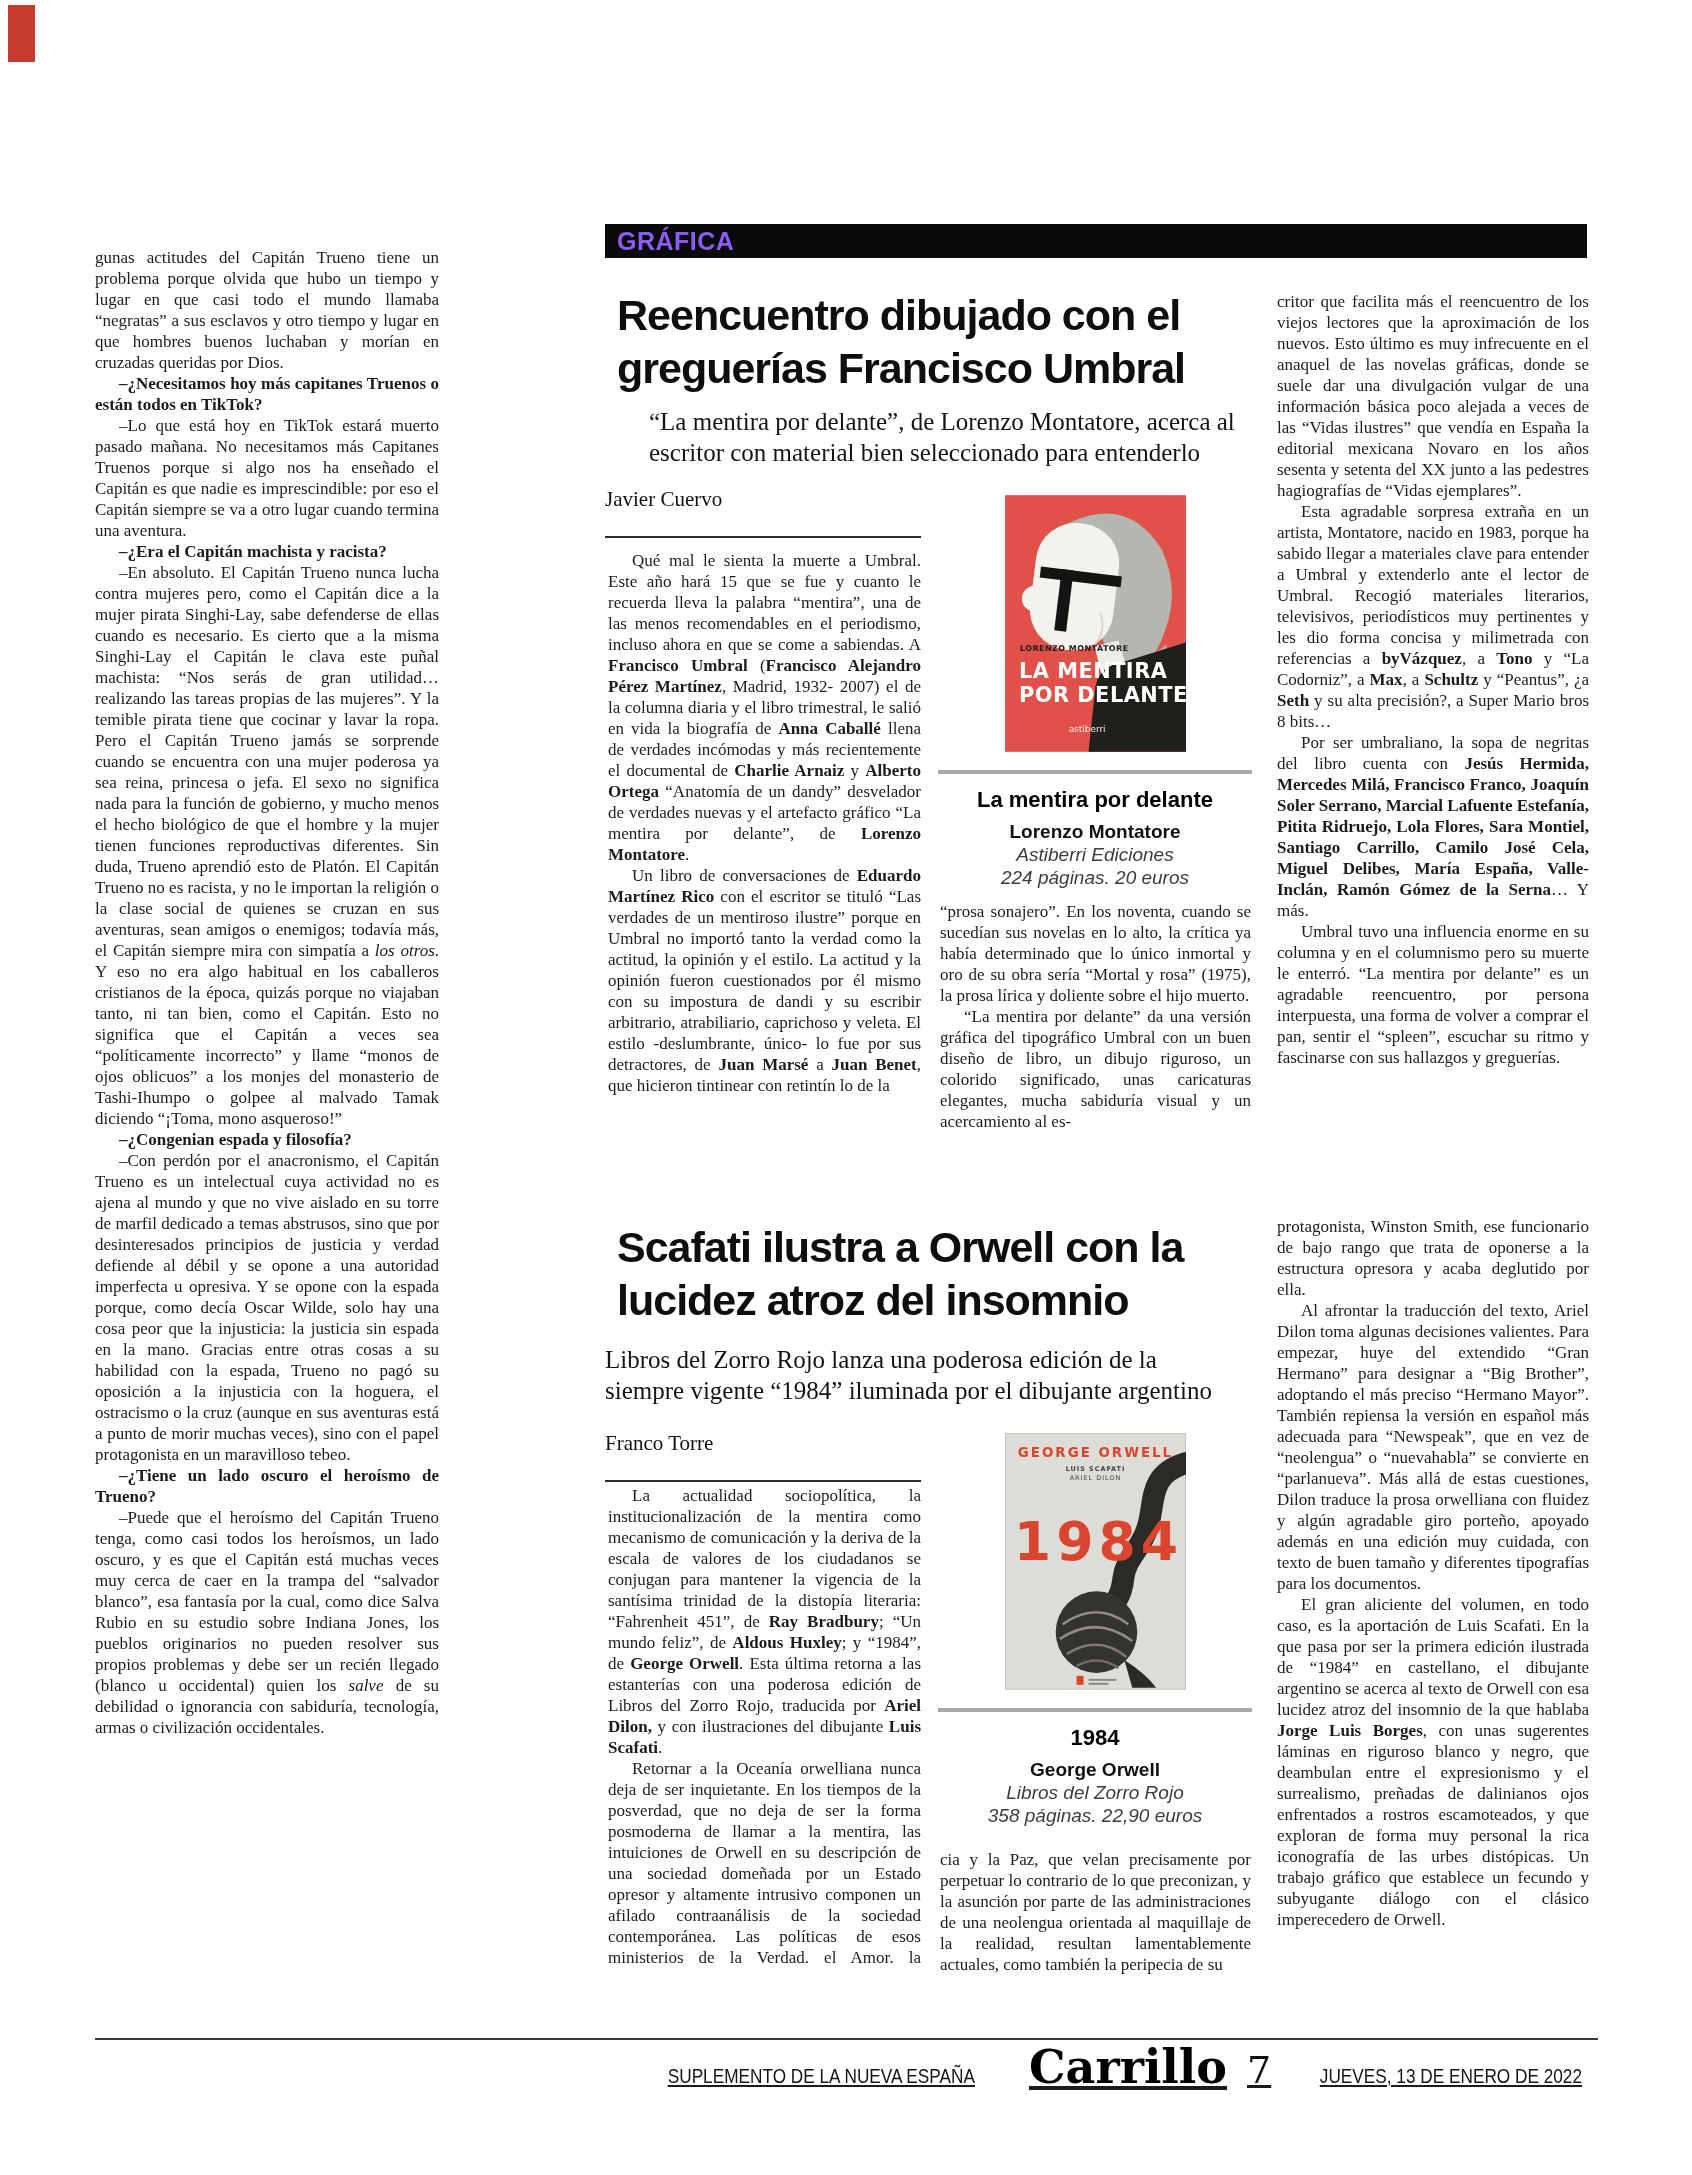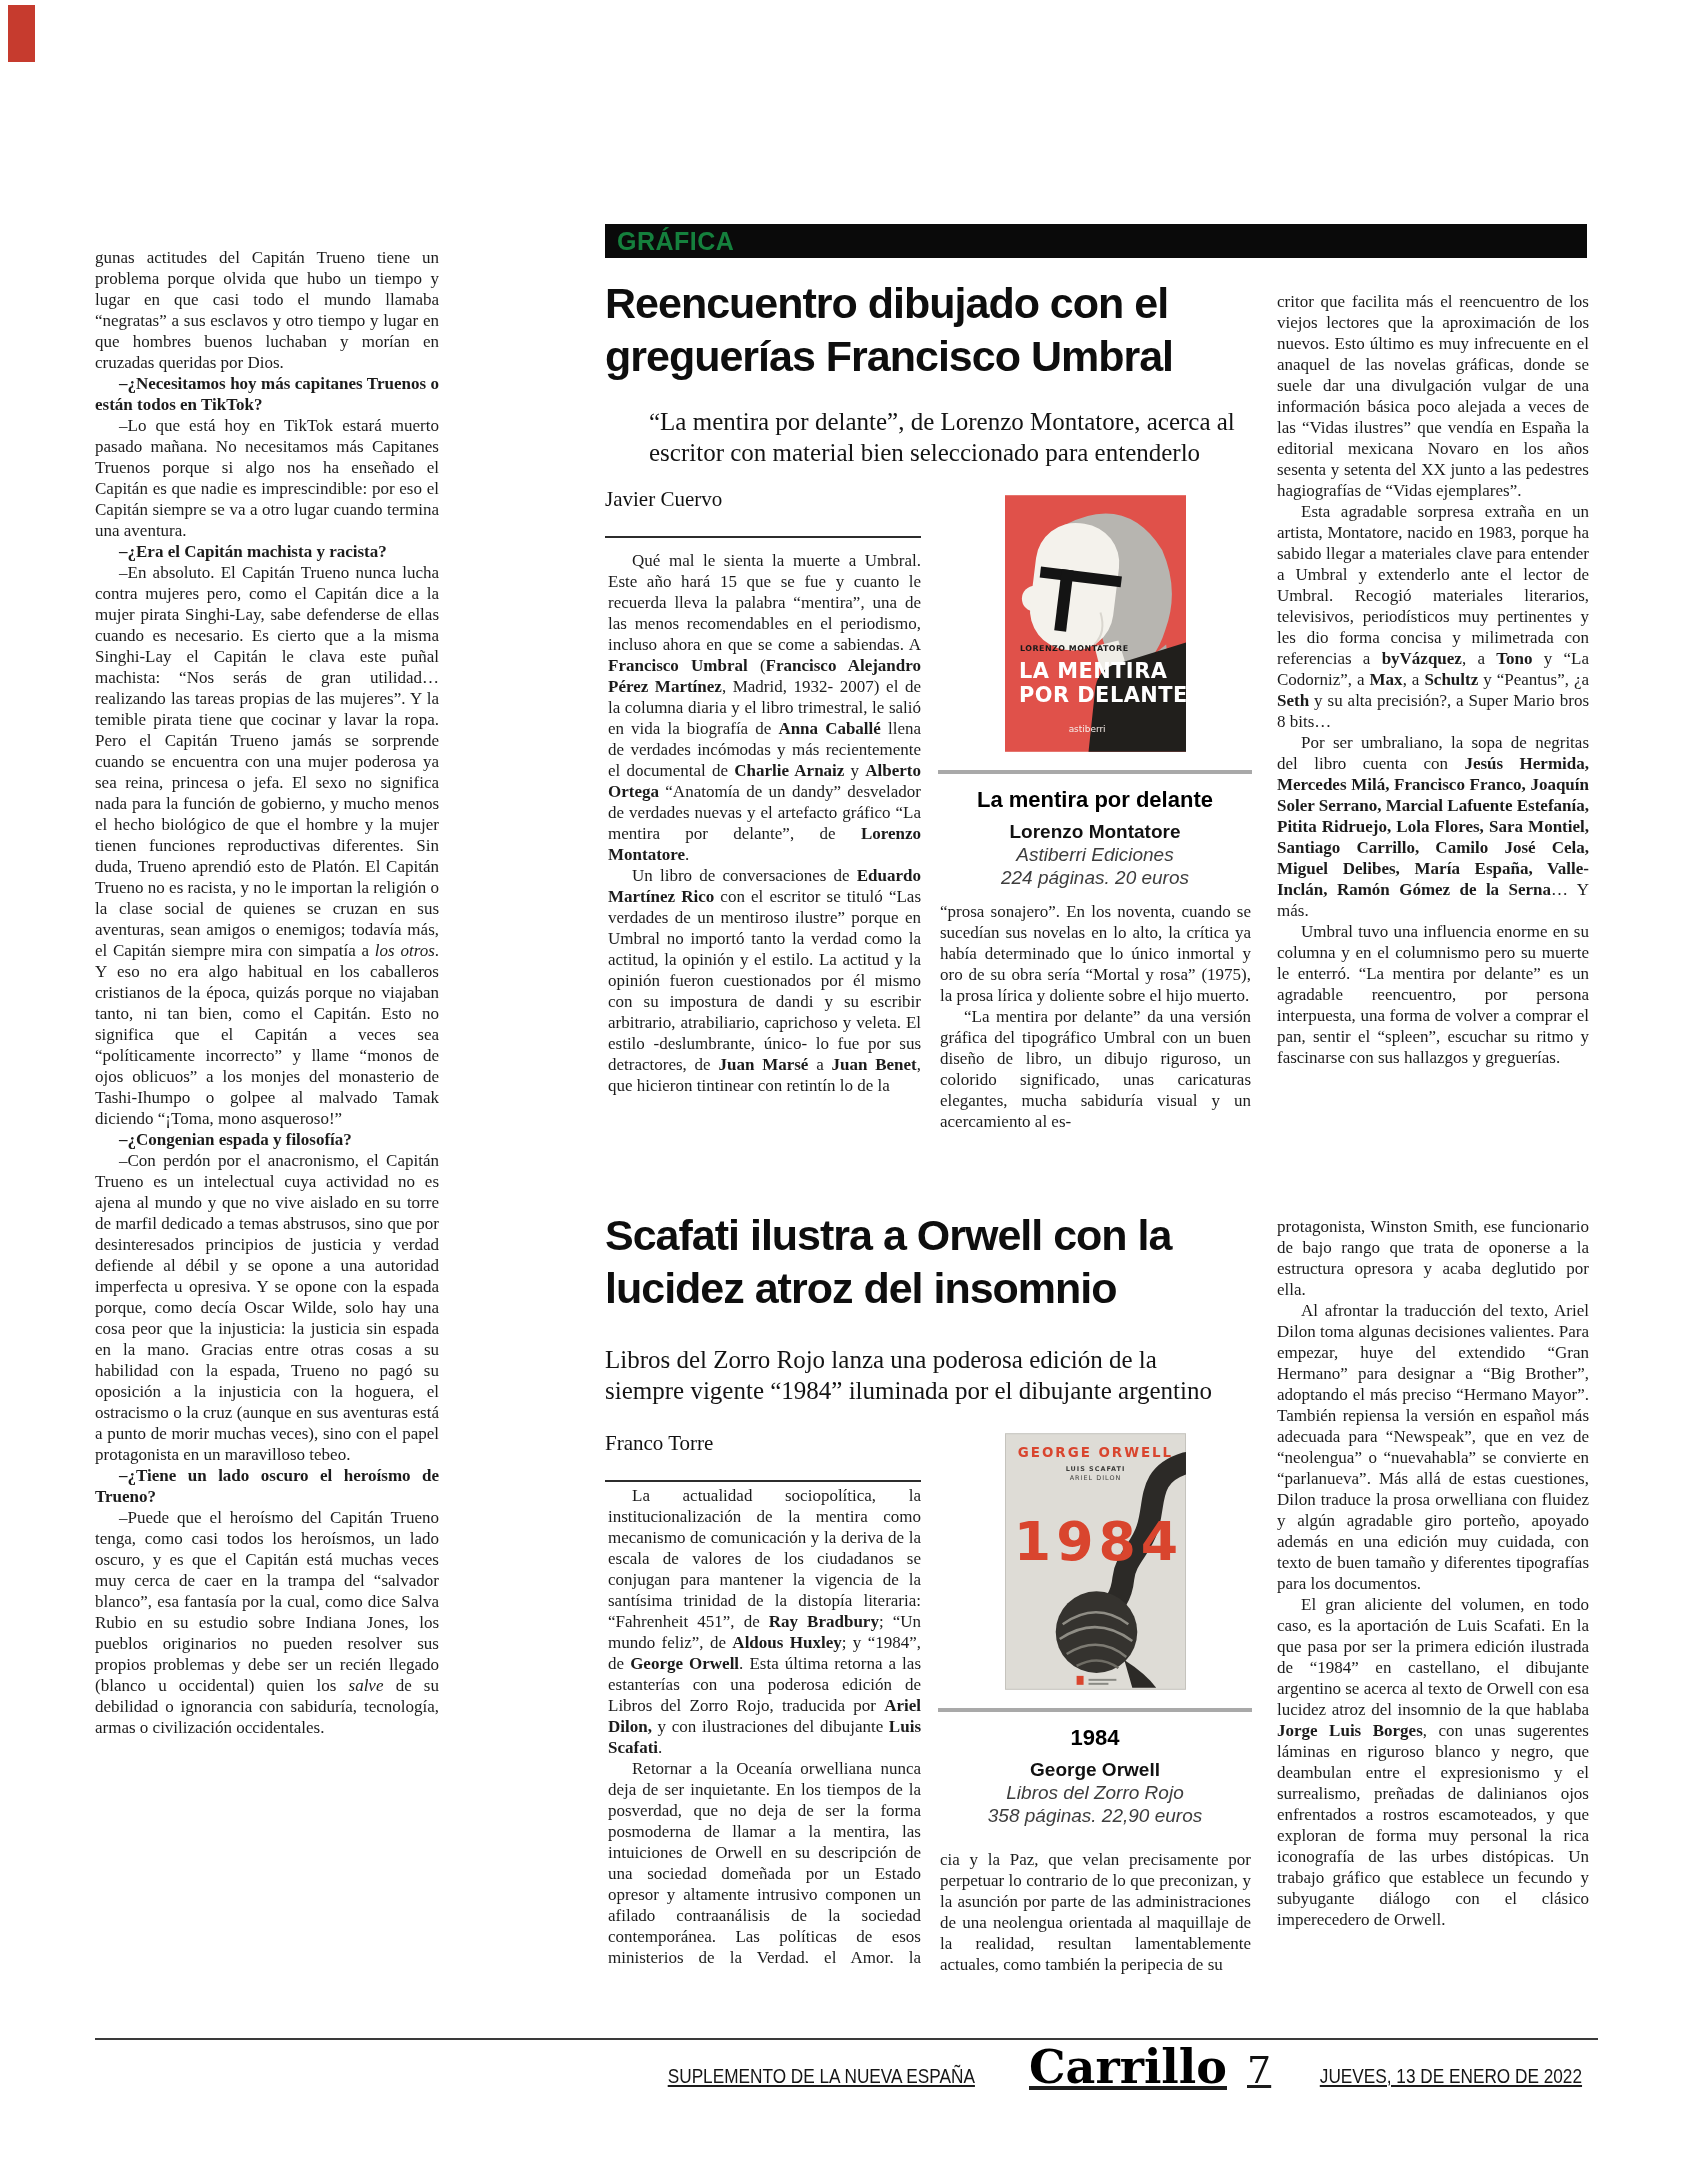--- a/index.html
+++ b/index.html
@@ -13,24 +13,24 @@
   .body-text .para{margin:0;text-indent:24px;}
   .body-text .para.c{text-indent:0;}
   .body-text .para.q{font-weight:700;}
   .b{font-weight:700;}
   .i{font-style:italic;}
 
   .interview-col{left:95px;top:247px;width:344px;height:1785px;}
 
   .kicker-bar{position:absolute;left:605px;top:224px;width:982px;height:34px;background:#0a0a0a;
               display:flex;align-items:center;}
-  .kicker-bar span{color:#15803d;font-family:"Liberation Sans",sans-serif;font-weight:700;
+  .kicker-bar span{color:#8b5cf6;font-family:"Liberation Sans",sans-serif;font-weight:700;
                    font-size:25px;padding-left:12px;letter-spacing:0.5px;}
 
-  .headline{position:absolute;margin:0;font-family:"Liberation Sans",sans-serif;font-weight:700;
+  .headline{position:absolute;margin:12px;font-family:"Liberation Sans",sans-serif;font-weight:700;
             color:#0e0e0e;letter-spacing:-1px;}
   .t1{left:605px;top:277px;font-size:43px;line-height:53px;}
   .t2{left:605px;top:1209px;font-size:43px;line-height:53px;}
   .tl{display:block;white-space:nowrap;}
 
   .subtitle{position:absolute;font-size:25px;line-height:31px;color:#141414;}
   .s1{left:605px;top:406px;margin-left:44px;}
   .s2{left:605px;top:1344px;}
   .sl{display:block;white-space:nowrap;}
 

